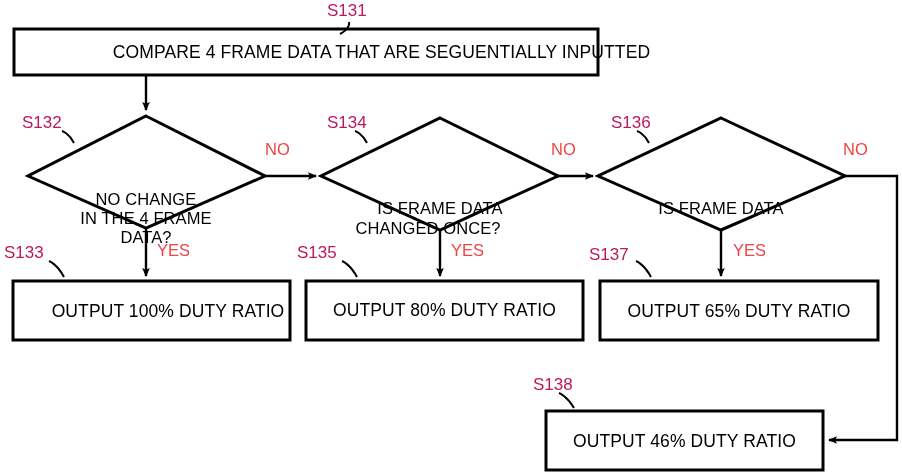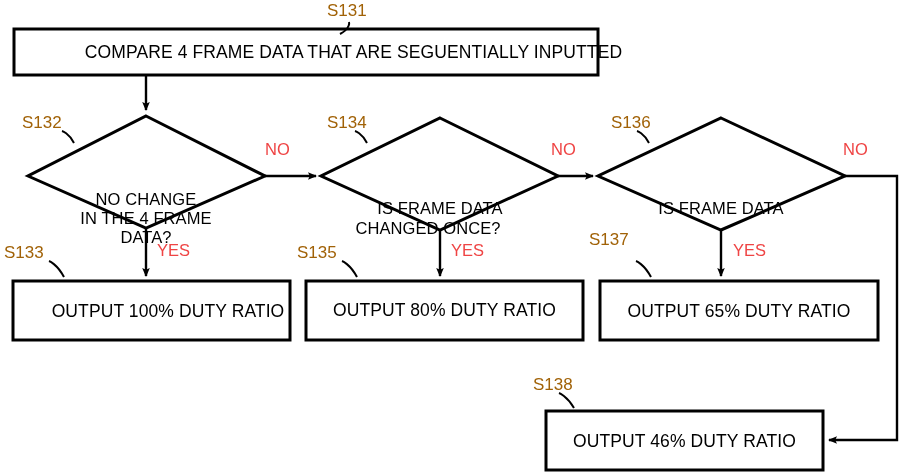--- a/index.html
+++ b/index.html
@@ -40,21 +40,21 @@
   .top-box-text {
     font-size: 17.5px;
   }
   .diamond-text {
     font-size: 16.5px;
     margin-top: 42px;
   }
   .ref-label {
     position: absolute;
     font-size: 17px;
-    color: #a16207;
+    color: #be185d;
     white-space: pre;
   }
   .edge-label {
     position: absolute;
     font-size: 16.5px;
     color: #ef4444;
     white-space: pre;
   }
 </style>
 </head>
@@ -102,21 +102,21 @@
 
     <line x1="146" y1="228" x2="146" y2="276" stroke="#000000" stroke-width="2.4" marker-end="url(#arrowhead)"></line>
 
     <line x1="440" y1="230" x2="440" y2="276" stroke="#000000" stroke-width="2.4" marker-end="url(#arrowhead)"></line>
 
     <line x1="721" y1="230" x2="721" y2="276" stroke="#000000" stroke-width="2.4" marker-end="url(#arrowhead)"></line>
 
     <path d="M845,176 L897,176 L897,440 L829,440" fill="none" stroke="#000000" stroke-width="2.4" marker-end="url(#arrowhead)"></path>
   </svg>
 
-  <div class="node-text top-box-text" style="left:14px; top:42px; width:679px;">COMPARE 4 FRAME DATA THAT ARE SEGUENTIALLY INPUTTED</div>
+  <div class="node-text top-box-text" style="left:14px; top:42px; width:679px;padding-left:28px;">COMPARE 4 FRAME DATA THAT ARE SEGUENTIALLY INPUTTED</div>
 
   <div class="node-text diamond-text" style="left:26px; top:148px; width:240px;">NO CHANGE</div>
   <div class="node-text diamond-text" style="left:26px; top:167px; width:240px;">IN THE 4 FRAME</div>
   <div class="node-text diamond-text" style="left:26px; top:186px; width:240px;">DATA?</div>
 
   <div class="node-text diamond-text" style="left:320px; top:157px; width:240px;">IS FRAME DATA</div>
   <div class="node-text diamond-text" style="left:308px; top:177px; width:240px;text-align:center;">CHANGED ONCE?</div>
 
   <div class="node-text diamond-text" style="left:600px; top:157px; width:242px;">IS FRAME DATA</div>
 
@@ -124,21 +124,21 @@
   <div class="node-text box-text" style="left:306px; top:300px; width:277px;">OUTPUT 80% DUTY RATIO</div>
   <div class="node-text box-text" style="left:600px; top:301px; width:278px;">OUTPUT 65% DUTY RATIO</div>
   <div class="node-text box-text" style="left:546px; top:431px; width:277px;">OUTPUT 46% DUTY RATIO</div>
 
   <div class="ref-label" style="left:327px; top:1px;">S131</div>
   <div class="ref-label" style="left:22px; top:113px;">S132</div>
   <div class="ref-label" style="left:4px; top:243px;">S133</div>
   <div class="ref-label" style="left:327px; top:113px;">S134</div>
   <div class="ref-label" style="left:297px; top:243px;">S135</div>
   <div class="ref-label" style="left:611px; top:113px;">S136</div>
-  <div class="ref-label" style="left:589px; top:230px;">S137</div>
+  <div class="ref-label" style="left:589px; top:245px;">S137</div>
   <div class="ref-label" style="left:533px; top:375px;">S138</div>
 
   <div class="edge-label" style="left:265px; top:140px;">NO</div>
   <div class="edge-label" style="left:551px; top:140px;">NO</div>
   <div class="edge-label" style="left:843px; top:140px;">NO</div>
 
   <div class="edge-label" style="left:157px; top:241px;">YES</div>
   <div class="edge-label" style="left:451px; top:241px;">YES</div>
   <div class="edge-label" style="left:733px; top:241px;">YES</div>
 

